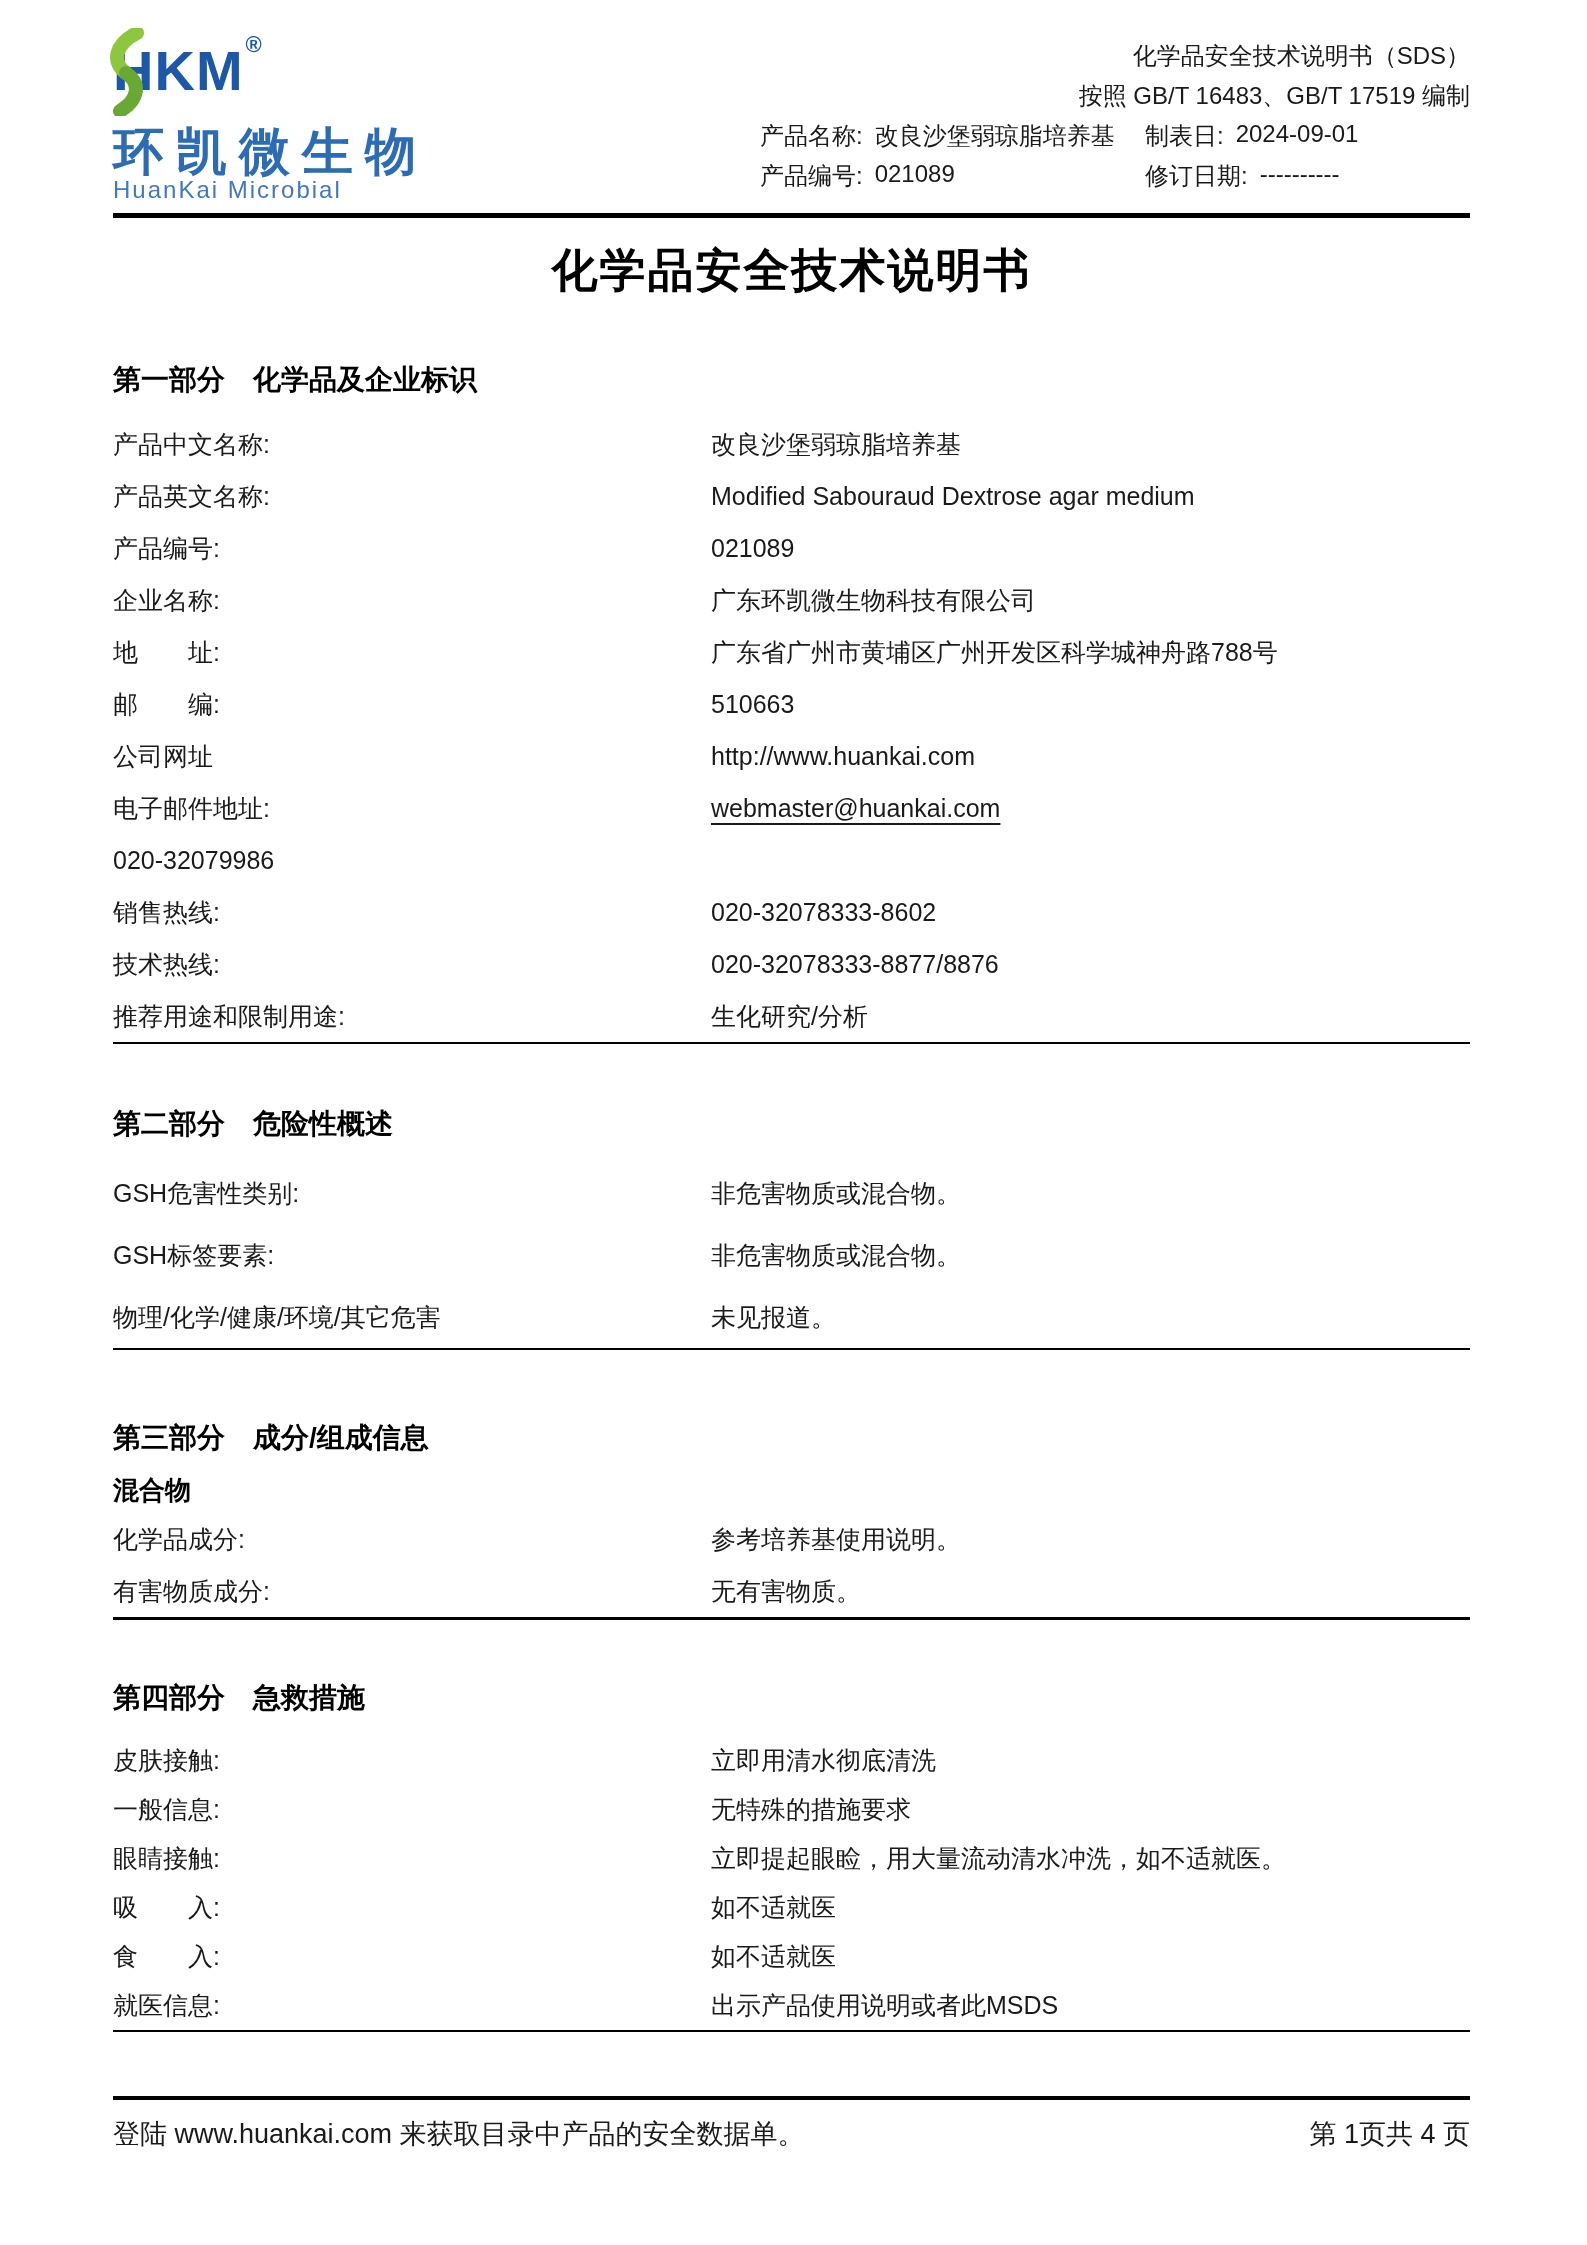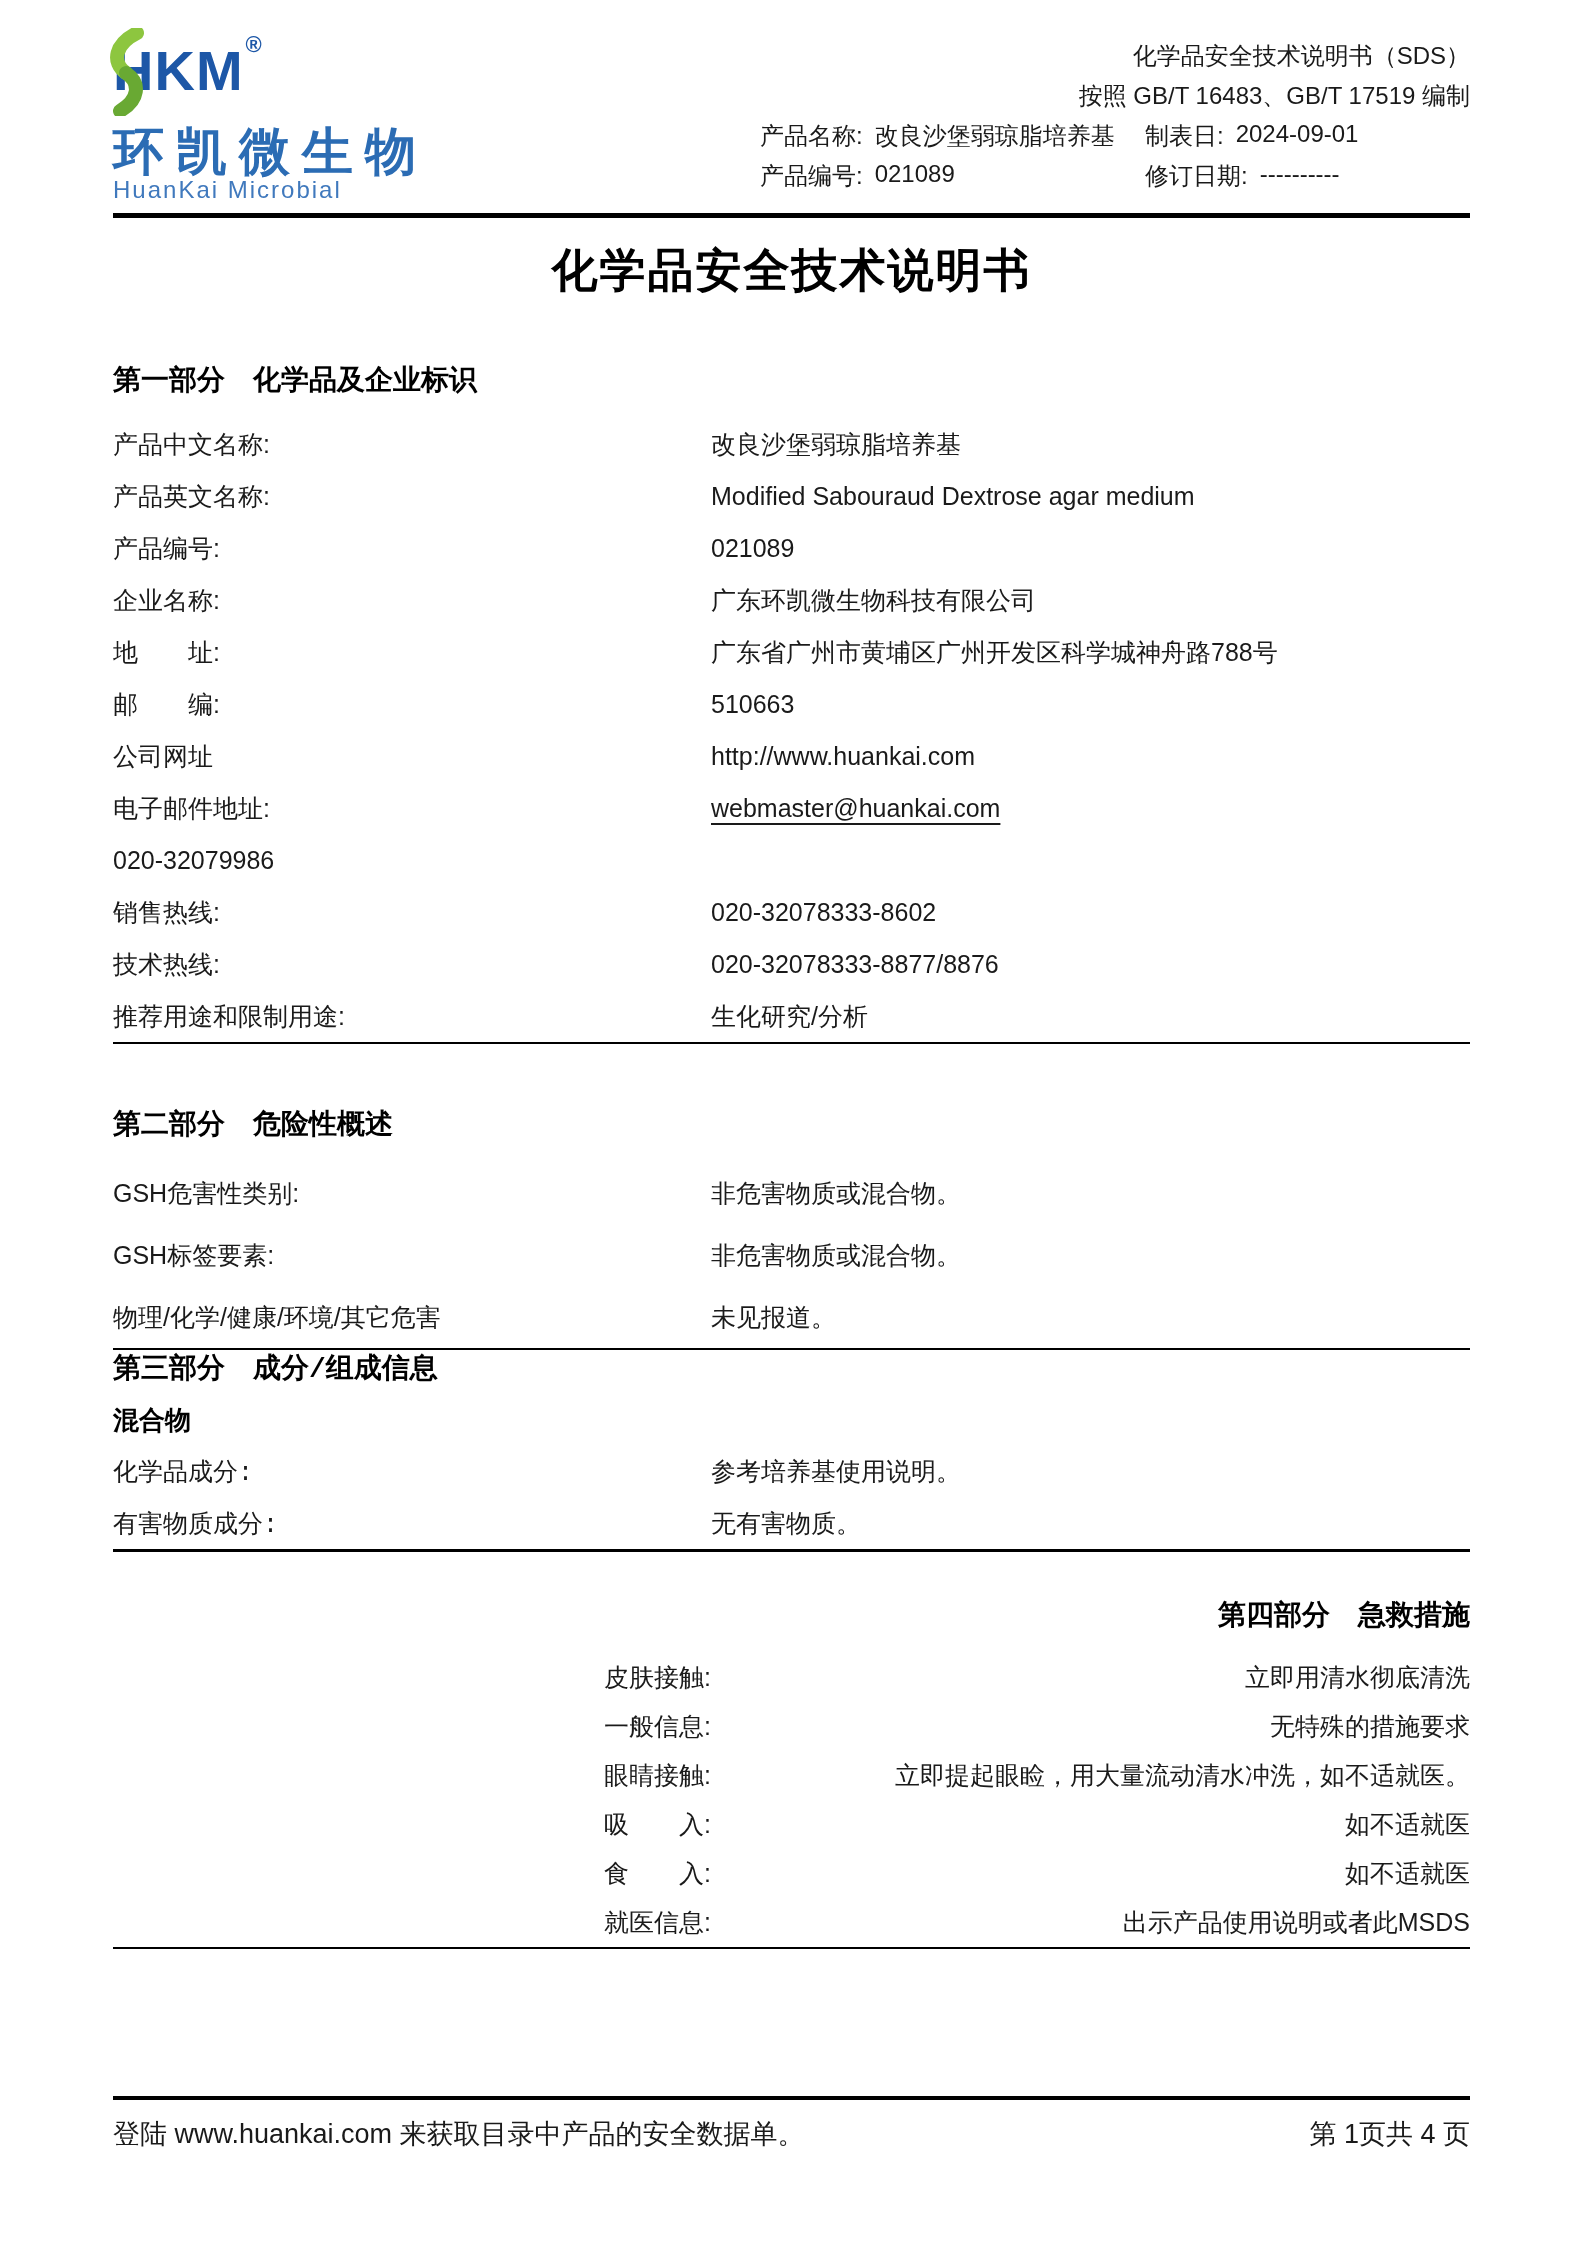--- a/index.html
+++ b/index.html
@@ -58,22 +58,22 @@
     font-weight:700;
     letter-spacing:2px;
     color:#000;
     line-height:56px;
   }
 
   
   .sds-section{}
   .sec-1{margin-top:62px;}
   .sec-2{margin-top:60px;}
-  .sec-3{font-family:Liberation Mono, monospace;}
-  .sec-4{margin-top:43px;text-align:right;}
+  .sec-3{margin-top:68px;}
+  .sec-4{margin-top:58px;}
   .section-heading{font-size:28px;font-weight:700;color:#000;line-height:40px;margin-bottom:18px;}
   .sec-3 .section-heading{margin-bottom:10px;}
   .section-subheading{font-size:26px;font-weight:700;color:#000;line-height:45px;}
   .field-row{display:flex;align-items:center;height:52px;font-size:25px;}
   .sec-2 .field-row{height:62px;}
   .sec-4 .field-row{height:49px;}
   .field-label{width:598px;flex-shrink:0;}
   .field-value{flex:1;}
   .underline{text-decoration:underline;text-underline-offset:6px;}
 

